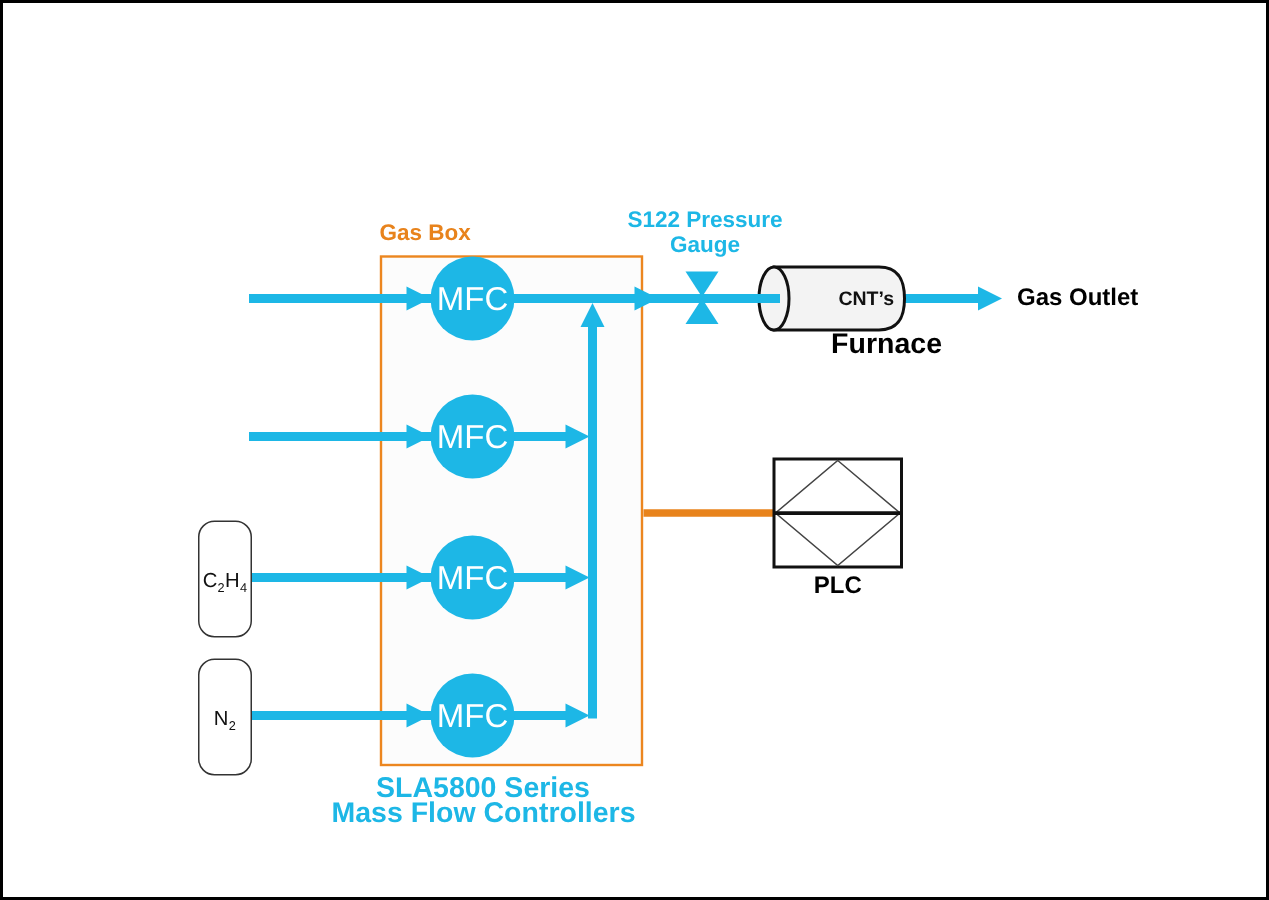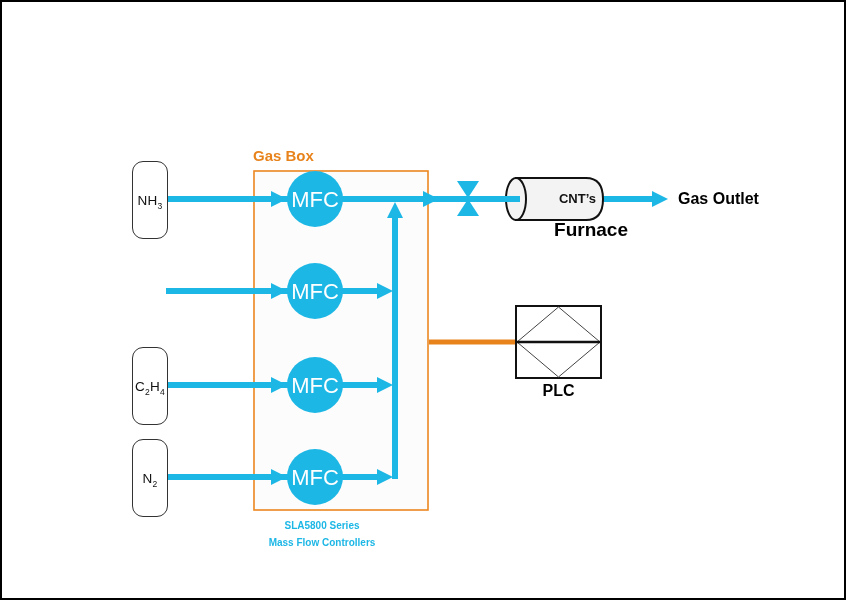--- a/index.html
+++ b/index.html
@@ -77,39 +77,40 @@
       <polygon points="455,214 477,214 466,197"></polygon>
     </g>
 
     <g>
       <rect x="514" y="304" width="85" height="72" fill="#fff" stroke="#111" stroke-width="2"></rect>
       <polygon points="556.5,305 598,340 556.5,375 515,340" fill="none" stroke="#444" stroke-width="1"></polygon>
       <line x1="514" y1="340" x2="599" y2="340" stroke="#111" stroke-width="2.5"></line>
     </g>
   </svg>
 
-  <div class="cyl" style="top:159px">
-    <span><span>NH</span><sub>3</sub></span>
-  </div>
   <div class="cyl" style="top:345px">
     <span><span>C</span><sub>2</sub><span>H</span><sub>4</sub></span>
   </div>
   <div class="cyl" style="top:437px">
     <span><span>N</span><sub>2</sub></span>
   </div>
 
   <div class="lbl orange-text" style="left:251px;top:145px;font-size:15px;text-align:center;">Gas Box</div>
 
+  <div class="lbl cyan-text ctr" style="left:403px;top:136px;width:130px;font-size:15px;line-height:17px;">
+    <div>S122 Pressure</div>
+    <div>Gauge</div>
+  </div>
 
   <div class="lbl ctr" style="left:518px;top:189px;width:76px;font-size:13px;font-weight:700;color:#111;text-align:right;">CNT’s</div>
 
   <div class="lbl black-cap ctr" style="left:536px;top:217px;width:90px;font-size:19px;text-align:right;">Furnace</div>
 
   <div class="lbl black-cap" style="left:676px;top:188px;font-size:16px;">Gas Outlet</div>
 
   <div class="lbl black-cap ctr" style="left:524px;top:380px;width:65px;font-size:16px;">PLC</div>
 
-  <div class="lbl cyan-text ctr" style="left:219px;top:515px;width:202px;font-size:10px;line-height:17px;">
+  <div class="lbl cyan-text ctr" style="left:219px;top:515px;width:202px;font-size:19px;line-height:17px;">
     <div>SLA5800 Series</div>
     <div>Mass Flow Controllers</div>
   </div>
 
 </div>
 
 </body></html>

